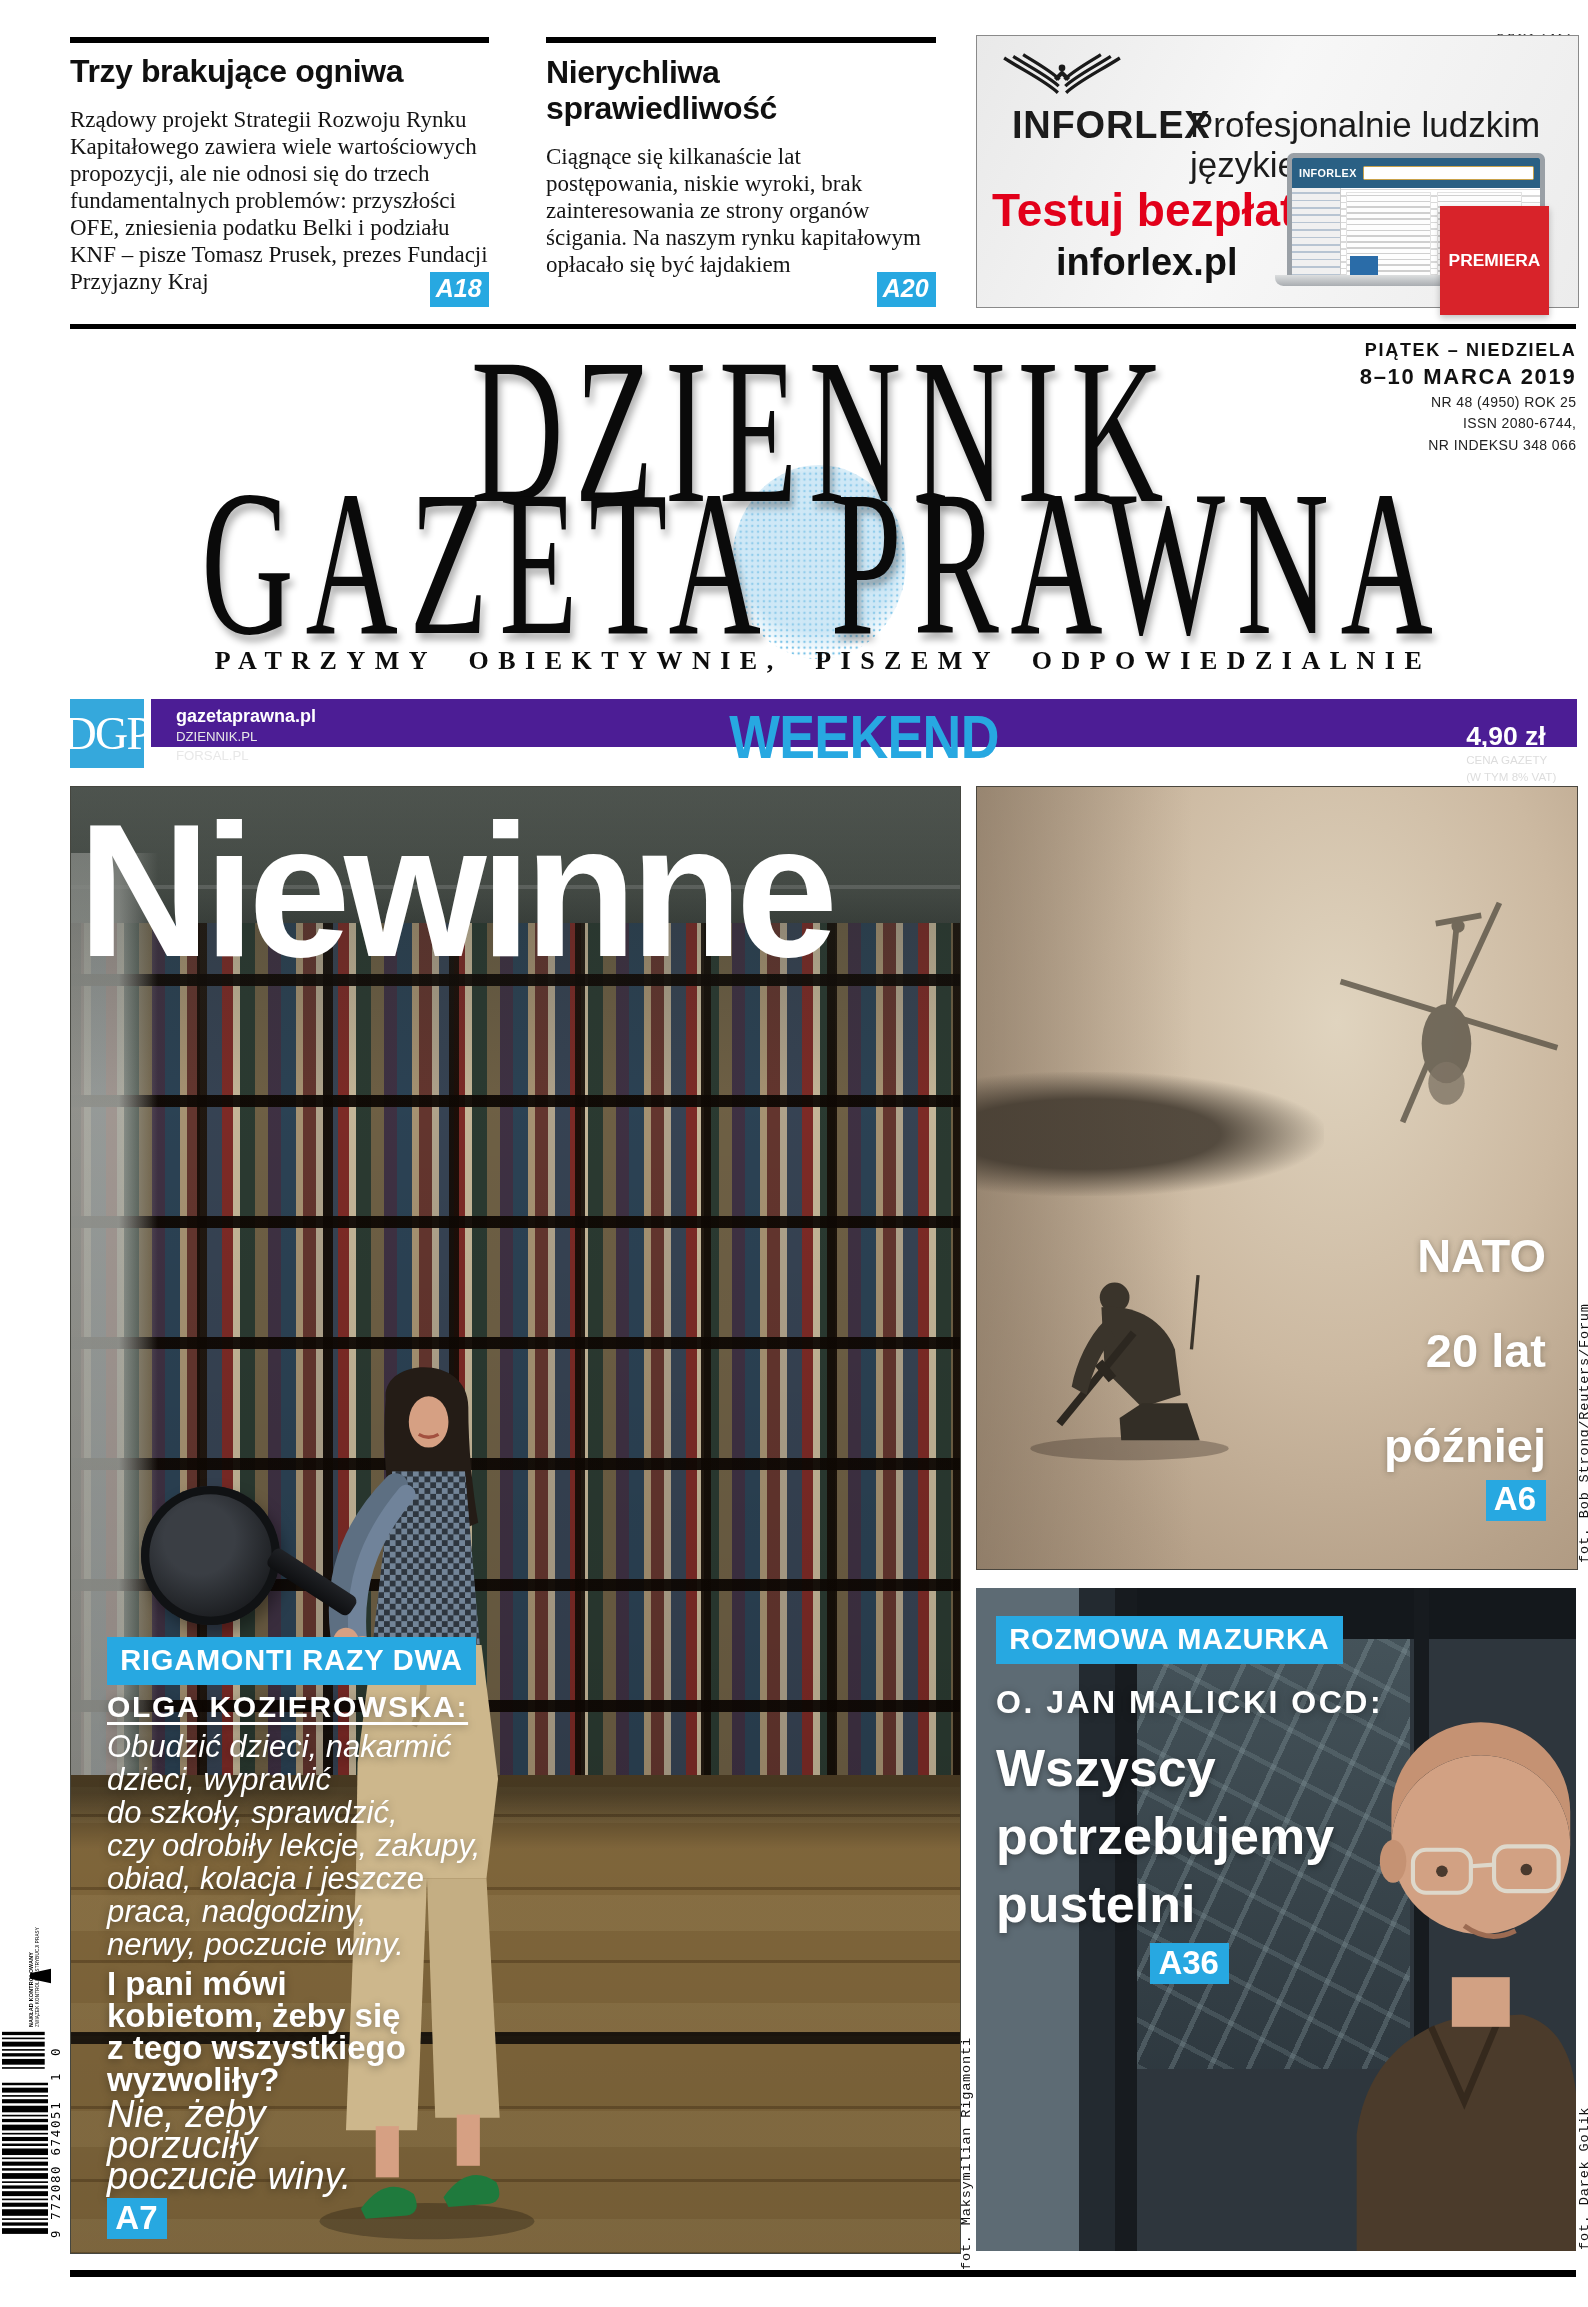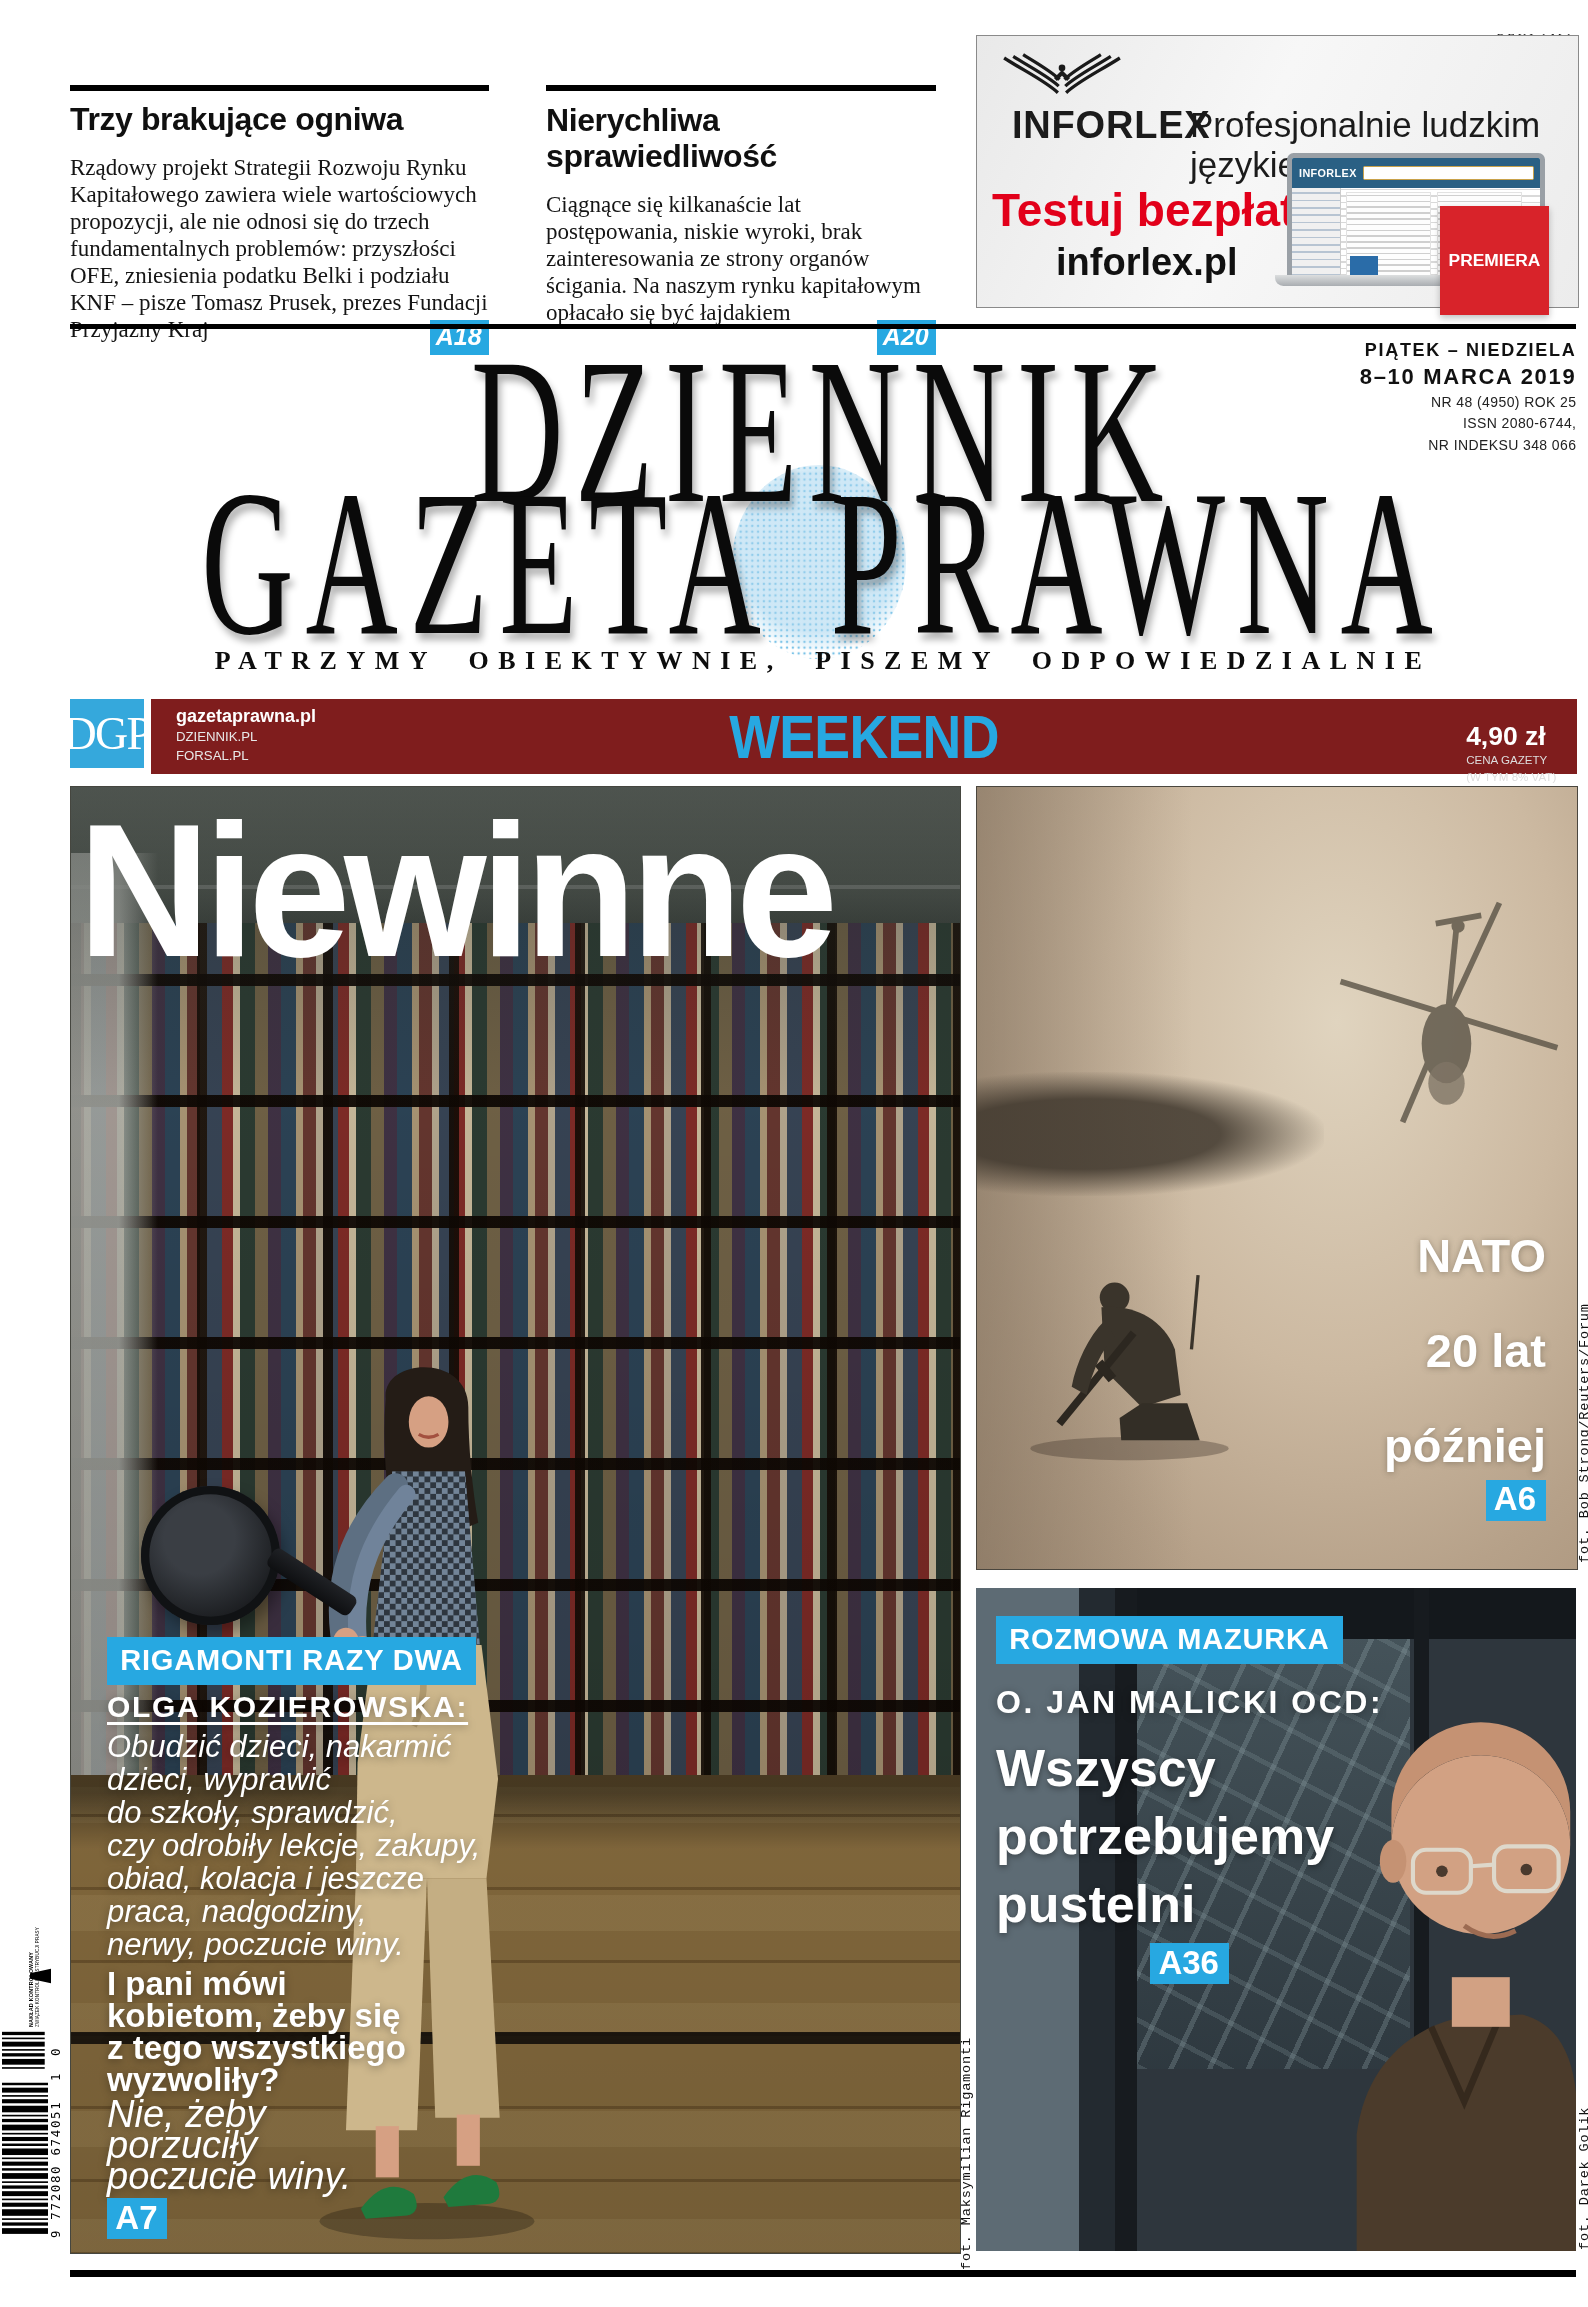--- a/index.html
+++ b/index.html
@@ -3,21 +3,21 @@
 <meta charset="utf-8">
 <style>
   html,body{margin:0;padding:0;background:#fff;}
   #page{position:relative;width:1588px;height:2307px;background:#fff;overflow:hidden;
         font-family:"Liberation Sans",sans-serif;color:#111;}
   .abs{position:absolute;}
   .serif{font-family:"Liberation Serif",serif;}
   .pre{white-space:pre-line;}
 
   
-  .teaser{position:absolute;top:37px;margin-top:48px;}
+  .teaser{position:absolute;top:37px;}
   .teaser .rule{height:5.8px;background:#000;width:100%;}
   .teaser h2{margin:11.6px 0 0 0;font-size:32px;line-height:35px;font-weight:700;letter-spacing:-0.4px;color:#101010;}
   .teaser .body{font-family:"Liberation Serif",serif;font-size:23px;line-height:27px;color:#151515;margin-top:16.5px;}
   .pbadge{display:inline-block;background:#27a8e1;color:#fff;font-weight:700;font-style:italic;
           font-size:25px;line-height:25px;padding:4.1px 7.4px 5.8px 5.8px;}
   .teaser .pbadge{position:absolute;right:0;bottom:3.3px;}
 
   
   #reklama-label{top:15px;right:12.4px;font-size:12.4px;letter-spacing:2.5px;color:#222;margin-top:16px;}
   #ad{left:976px;top:35px;width:601px;height:271px;border:0.8px solid #8a8a8a;
@@ -65,21 +65,21 @@
      background-image:radial-gradient(circle at 50% 45%,rgba(150,205,235,0.55) 0 58%,rgba(150,205,235,0.15) 70%,transparent 72%),
        radial-gradient(rgba(90,180,225,0.95) 1.1px,transparent 1.6px);
      background-size:100% 100%,5.8px 5.8px;}
   #slogan{top:328px;width:100%;text-align:center;font-family:"Liberation Serif",serif;
      font-size:26px;font-weight:600;letter-spacing:9.5px;word-spacing:16.5px;color:#0d0d0d;}
 
   
   #dgp-square{left:70px;top:699px;width:74px;height:69px;background:#35a8dc;
      display:flex;align-items:center;justify-content:center;}
   #dgp-square span{font-family:"Liberation Serif",serif;color:#fff;font-size:46px;letter-spacing:-1.7px;}
-  #wbar{left:151px;top:699px;width:1426px;height:75px;background:#7f1d1d;color:#fff;}
+  #wbar{left:151px;top:699px;width:1426px;height:48px;background:#4c1d95;color:#fff;}
   #wbar .sites{position:absolute;left:25px;top:8.3px;line-height:1;}
   #wbar .s0{font-weight:700;font-size:18px;}
   #wbar .s1,#wbar .s2{font-size:13.2px;margin-top:5px;color:#e8e8e8;}
   #weekend-word{position:absolute;left:0;right:0;top:3.3px;text-align:center;color:#27a8e1;
      font-size:61px;font-weight:800;letter-spacing:-0.8px;transform:scaleX(0.88);}
   #wbar .price{position:absolute;right:20.7px;top:6.6px;text-align:left;line-height:1;margin-top:17px;}
   #wbar .p0{font-size:26.5px;font-weight:700;}
   #wbar .p1,#wbar .p2{font-size:11.6px;margin-top:5px;color:#ddd;}
 
   

